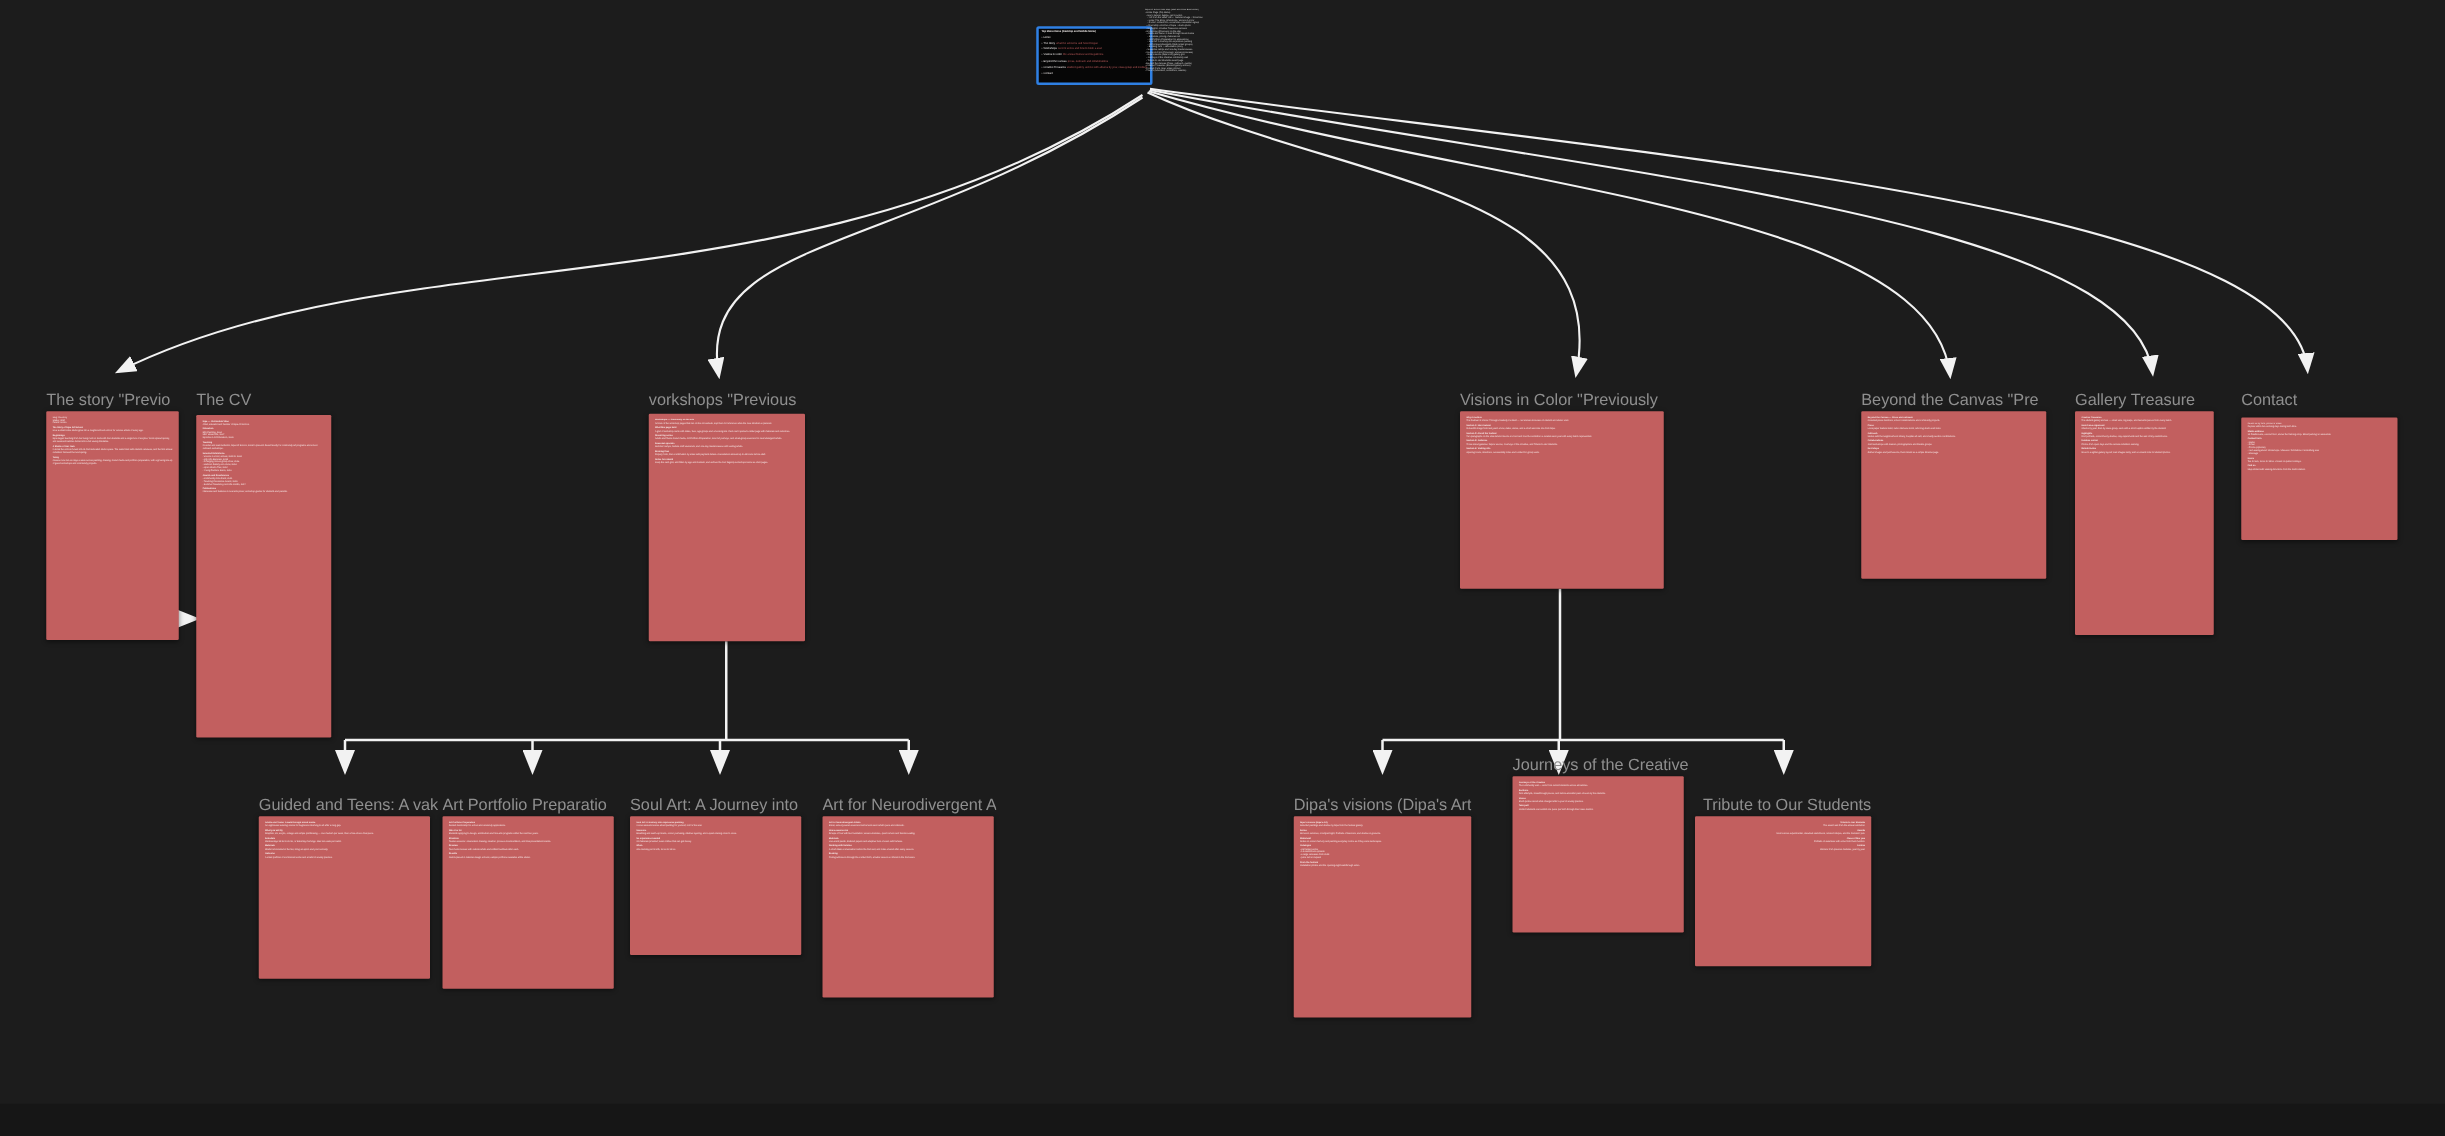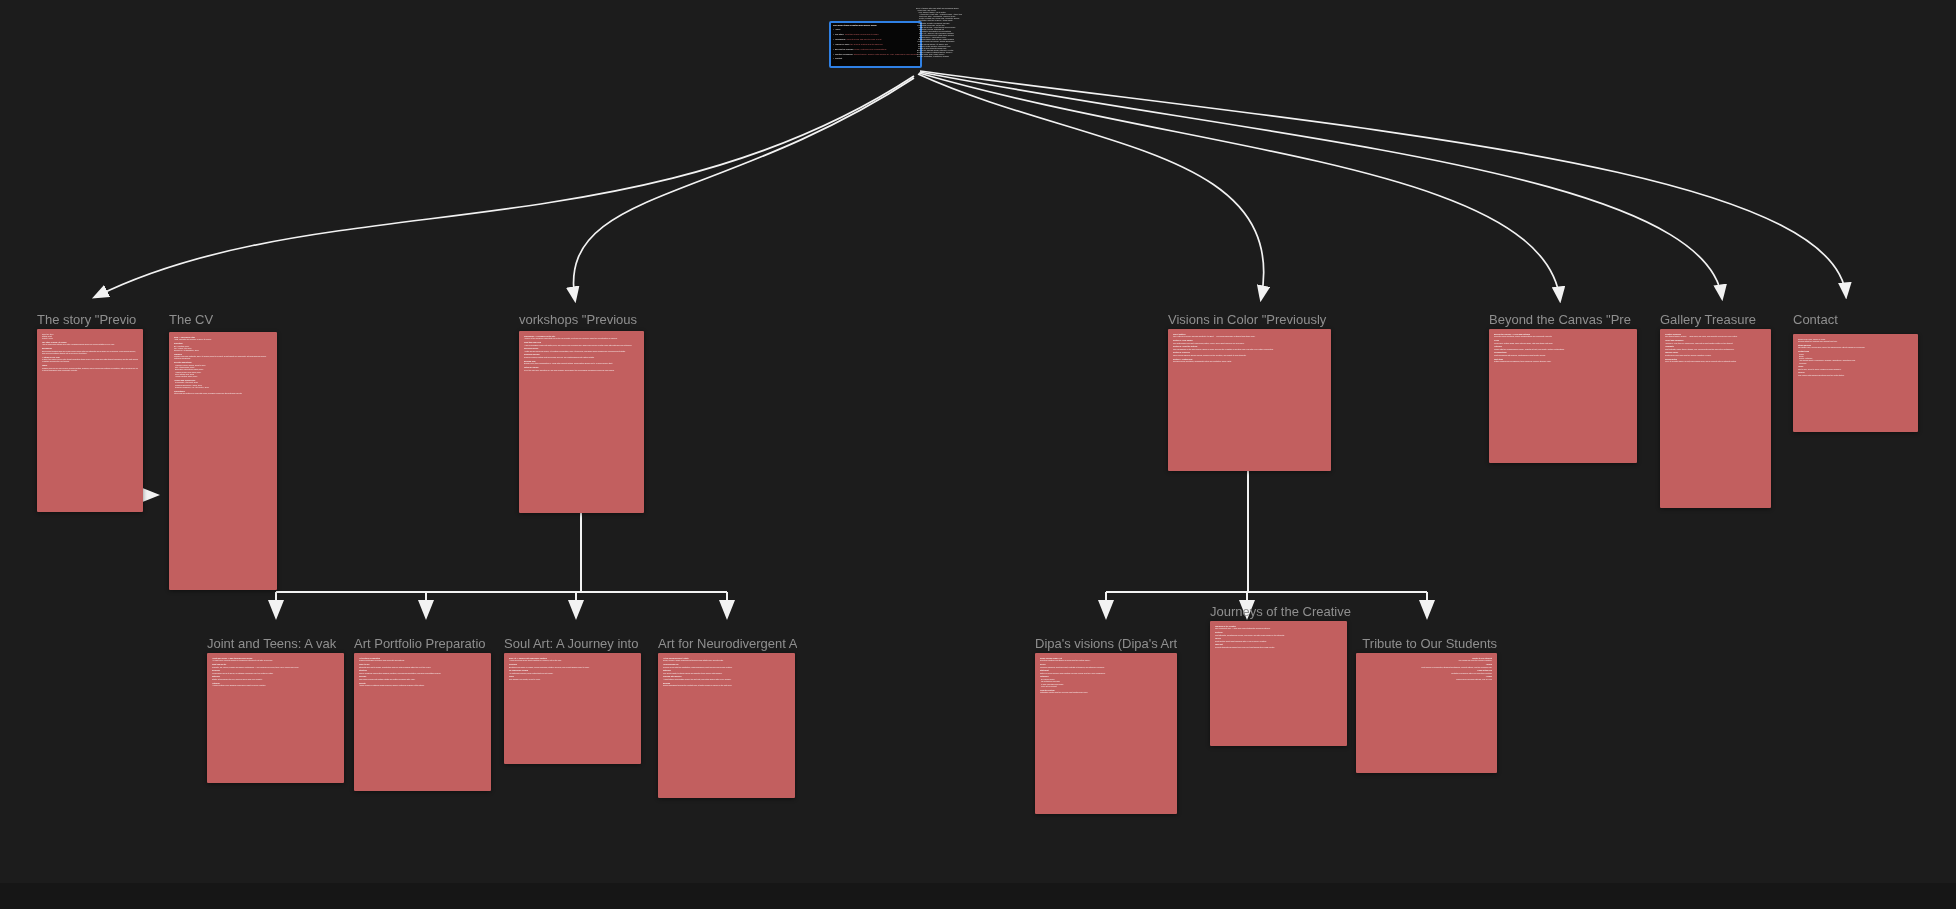--- a/index.html
+++ b/index.html
@@ -55,21 +55,21 @@
   .card-inner{
     transform:scale(0.30);transform-origin:0 0;width:334%;
     color:#faf1f0;font-size:6px;line-height:1.25;
   }
   .sec-h{font-weight:bold;margin:5px 0 1px;}
   .card-inner > .sec-h:first-child{margin-top:0;}
   .sec-t{margin:0 0 2px;white-space:pre-line;}
 
   
   #w-story    {left:37px;  top:312px;} #w-story .card    {width:106px;height:183px;}
-  #w-cv       {left:169px; top:312px;} #w-cv .card       {width:108px;height:258px;margin-top:4px;}
+  #w-cv       {left:157px; top:312px;} #w-cv .card       {width:108px;height:258px;margin-top:4px;}
   #w-workshops{left:519px; top:312px;} #w-workshops .card{width:125px;height:182px;margin-top:3px;}
   #w-visions  {left:1168px;top:312px;} #w-visions .card  {width:163px;height:142px;}
   #w-beyond   {left:1489px;top:312px;} #w-beyond .card   {width:148px;height:134px;}
   #w-creative {left:1660px;top:312px;} #w-creative .card {width:111px;height:179px;}
   #w-contact  {left:1793px;top:312px;} #w-contact .card  {width:125px;height:98px;margin-top:6px;}
   
   #w-adults   {left:207px; top:636px;} #w-adults .card   {width:137px;height:130px;}
   #w-portfolio{left:354px; top:636px;} #w-portfolio .card{width:137px;height:138px;}
   #w-soul     {left:504px; top:636px;} #w-soul .card     {width:137px;height:111px;}
   #w-neuro    {left:658px; top:636px;} #w-neuro .card    {width:137px;height:145px;}
@@ -300,21 +300,21 @@
             <div class="sec-h">Hours</div>
             <div class="sec-t">Tue to Sun, 10:00 to 18:00. Closed on public holidays.</div>
             <div class="sec-h">Find us</div>
             <div class="sec-t">Map embed with walking directions from the metro station.</div>
           </div>
         </div>
       </div>
   </div>
 
   <div class="node-wrap" id="w-adults">
-    <div class="card-title">Joint and Teens: A vak</div>
+    <div class="card-title">Guided and Teens: A vak</div>
     <div class="card">
         <div class="card-body">
           <div class="card-inner">
             <div class="sec-h">Adults and Teens: A walk through mixed media</div>
             <div class="sec-t">An eight-week evening course for beginners returning to art after a long gap.</div>
             <div class="sec-h">What you will try</div>
             <div class="sec-t">Graphite, ink, acrylic, collage and simple printmaking — one medium per week, then a free-choice final piece.</div>
             <div class="sec-h">Schedule</div>
             <div class="sec-t">Wednesdays 18:30 to 20:30, or Saturday mornings. Max ten seats per batch.</div>
             <div class="sec-h">Materials</div>

